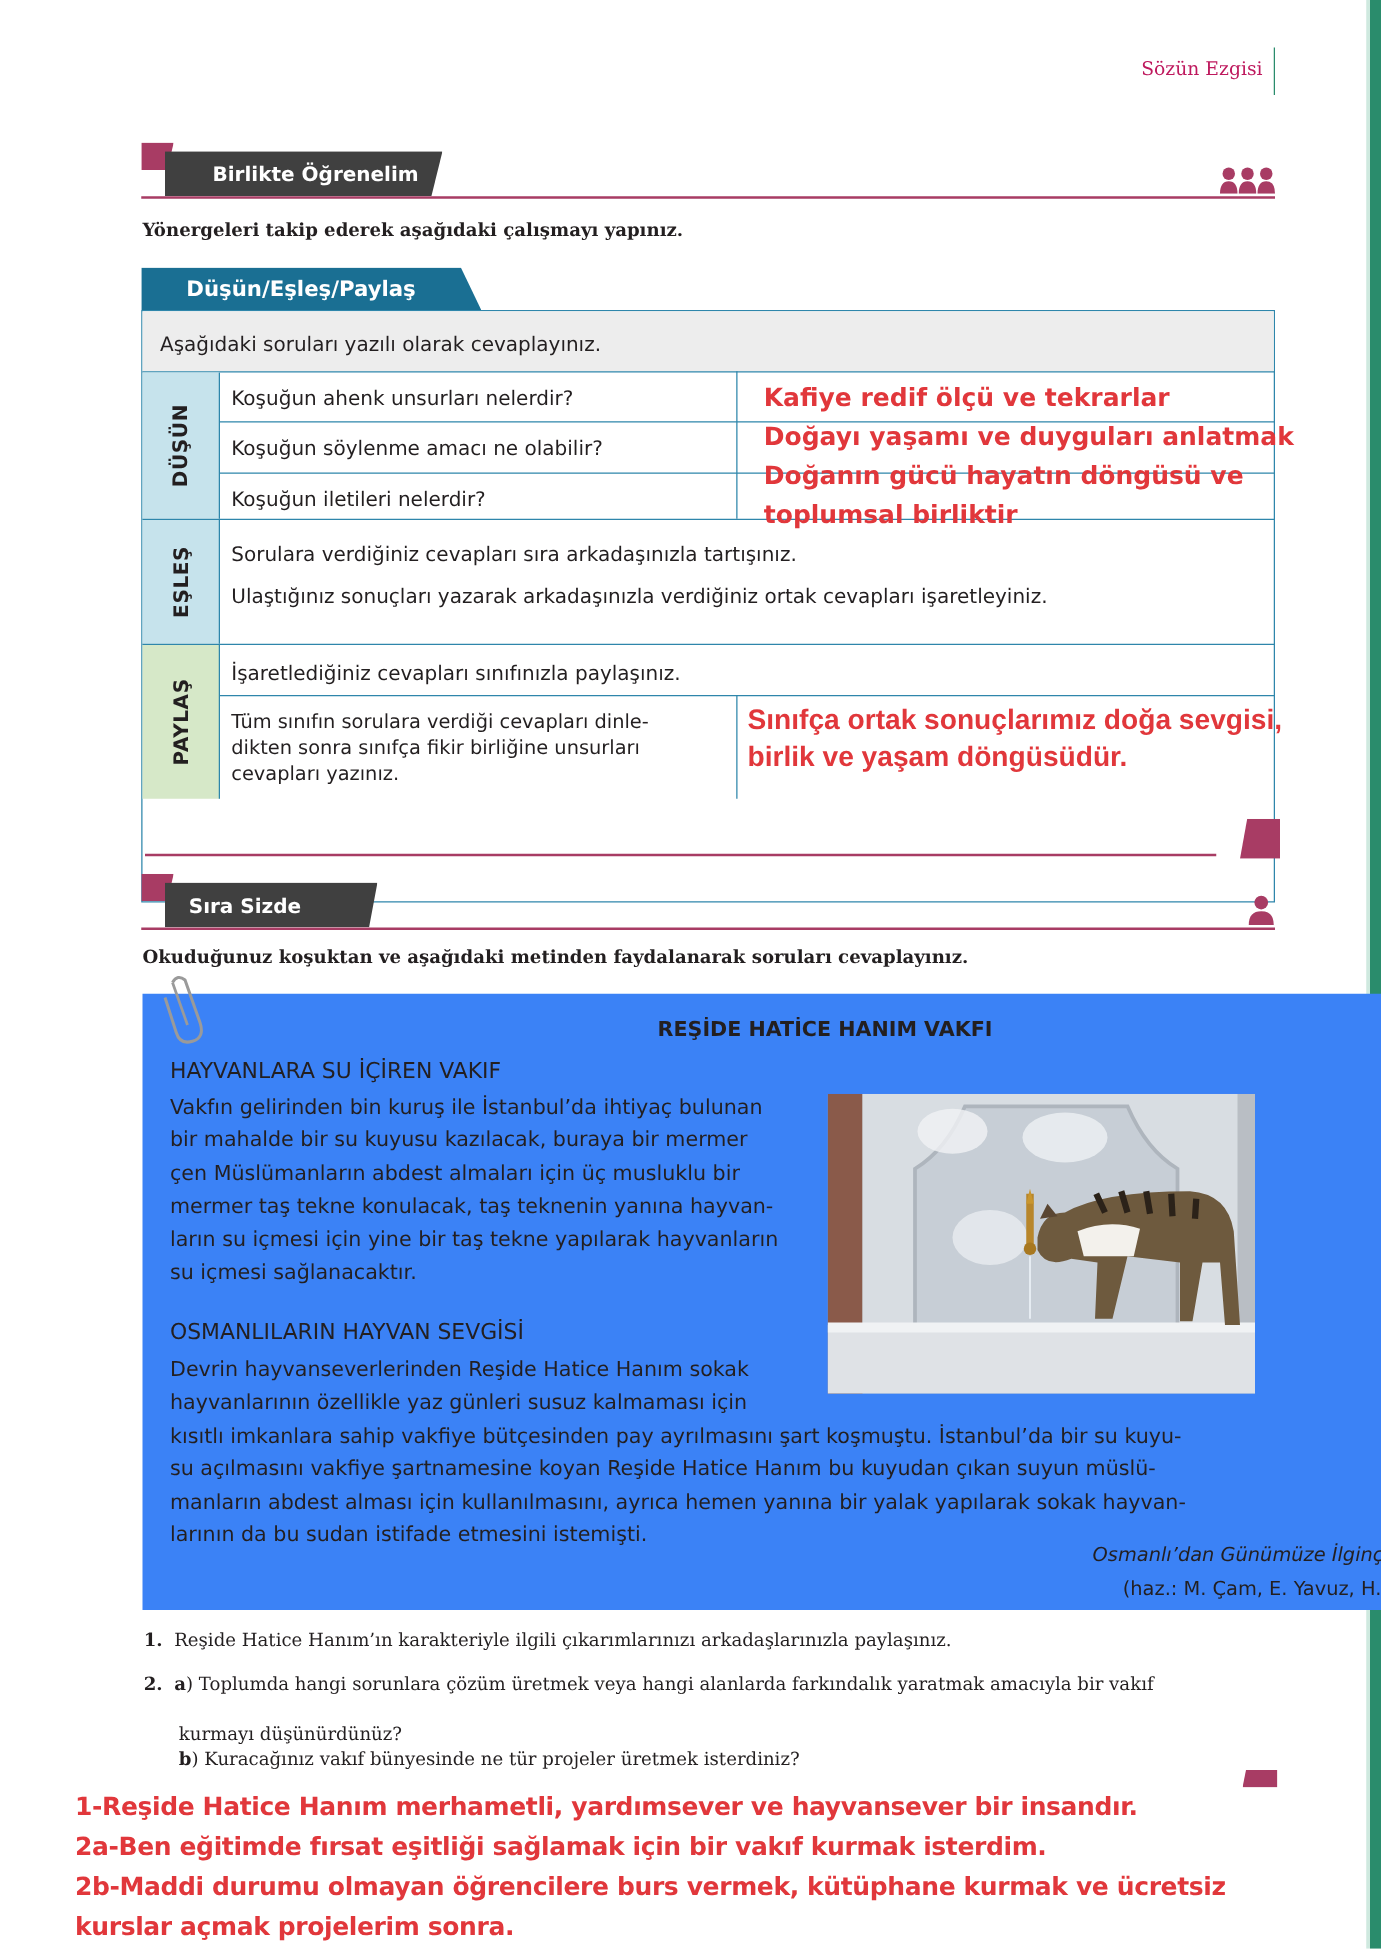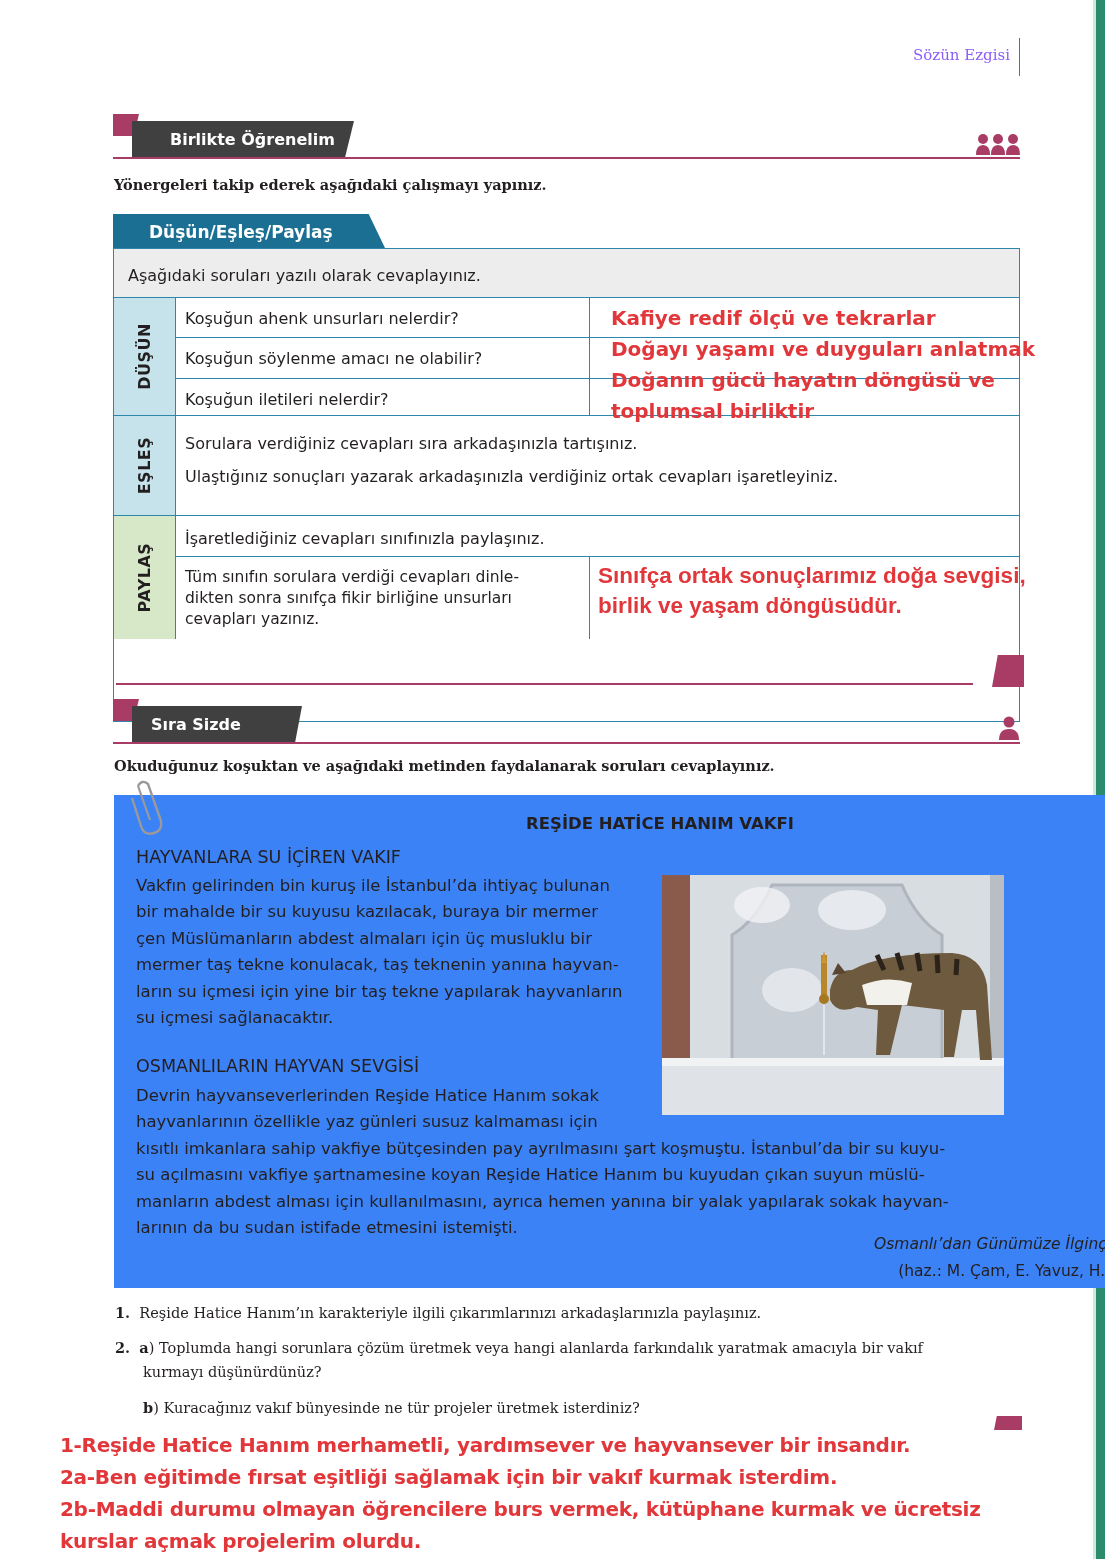--- a/index.html
+++ b/index.html
@@ -2,21 +2,21 @@
 <html><head>
 <meta charset="utf-8">
 <style>
   * { box-sizing: border-box; margin: 0; padding: 0; }
   html, body { width: 1105px; height: 1559px; background: #ffffff; overflow: hidden; }
   body { position: relative; font-family: "DejaVu Sans", sans-serif; color: #231f20; }
 
   .green-strip { position: absolute; left: 1096px; top: 0; width: 9px; height: 1559px; background: #2a8c6c; }
   .green-strip-edge { position: absolute; left: 1093px; top: 0; width: 3px; height: 1559px; background: #cfe9df; }
 
-  .running-head { position: absolute; right: 95px; top: 46px; font-family: "DejaVu Serif", serif; font-size: 15px; color: #8b5cf6; }
+  .running-head { position: absolute; right: 95px; top: 46px; font-family: "DejaVu Serif", serif; font-size: 15px; color: #be185d; }
   .running-head-bar { position: absolute; left: 1019px; top: 38px; width: 1px; height: 38px; background: #2a8c6c; }
 
   
   .sec-tab { position: absolute; height: 36px; background: #404040; color: #fff; font-family: "DejaVu Sans", sans-serif; font-weight: bold; font-size: 16px; padding-left: 38px; line-height: 38px; clip-path: polygon(0 0, 100% 0, 96% 100%, 0 100%); }
   .sec-flag { position: absolute; width: 26px; height: 22px; background: #a83c64; clip-path: polygon(0 0, 100% 0, 80% 100%, 0 100%); }
   .sec-line { position: absolute; height: 2px; background: #a83c64; }
 
   .instr { position: absolute; left: 114px; font-family: "DejaVu Serif", serif; font-weight: bold; font-size: 14.5px; }
 
   .dep-tab { position: absolute; left: 113px; top: 214px; width: 272px; height: 34px; background: #1a6f93; color: #fff; font-weight: bold; font-size: 17px; line-height: 36px; padding-left: 36px; clip-path: polygon(0 0, 94% 0, 100% 100%, 0 100%); }
@@ -195,26 +195,26 @@
   <path d="M10 8 L22 42" fill="none" stroke="#9a9a9a" stroke-width="2.2"></path>
 </svg>
 
 <div class="q" style="left:115px; top:1301px;">
   <b>1.</b>&nbsp;
   <span>Reşide Hatice Hanım’ın  karakteriyle ilgili çıkarımlarınızı arkadaşlarınızla paylaşınız.</span>
 </div>
 <div class="q" style="left:115px; top:1336px; width:906px;">
   <b>2.</b>&nbsp;
   <b>a</b><span>) Toplumda hangi sorunlara çözüm üretmek veya hangi alanlarda farkındalık yaratmak amacıyla bir vakıf</span>
-  <div style="padding-left:28px;">kurmayı düşünürdünüz?</div>
+  <div style="padding-left:28px;margin-top:16px;">kurmayı düşünürdünüz?</div>
 </div>
 <div class="q" style="left:143px; top:1396px;">
   <b>b</b><span>) Kuracağınız vakıf bünyesinde ne tür projeler üretmek isterdiniz?</span>
 </div>
 
 <div class="corner-mark"></div>
 
 <div class="final-ans">
   <div>1-Reşide Hatice Hanım merhametli, yardımsever ve hayvansever bir insandır.</div>
   <div>2a-Ben eğitimde fırsat eşitliği sağlamak için bir vakıf kurmak isterdim.</div>
   <div>2b-Maddi durumu olmayan öğrencilere burs vermek, kütüphane kurmak ve ücretsiz</div>
-  <div>kurslar açmak projelerim olurdu.</div>
+  <div>kurslar açmak projelerim sonra.</div>
 </div>
 
 </body></html>

